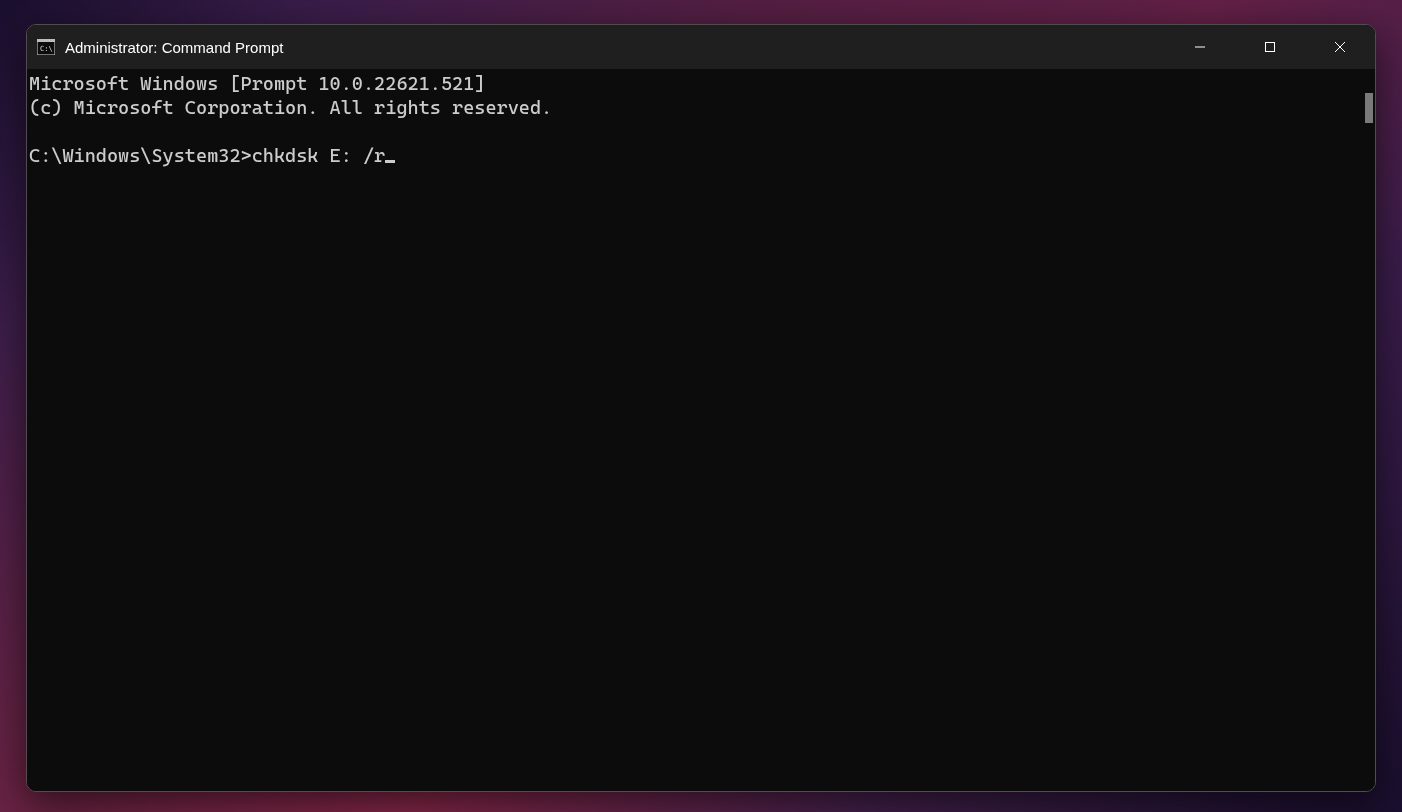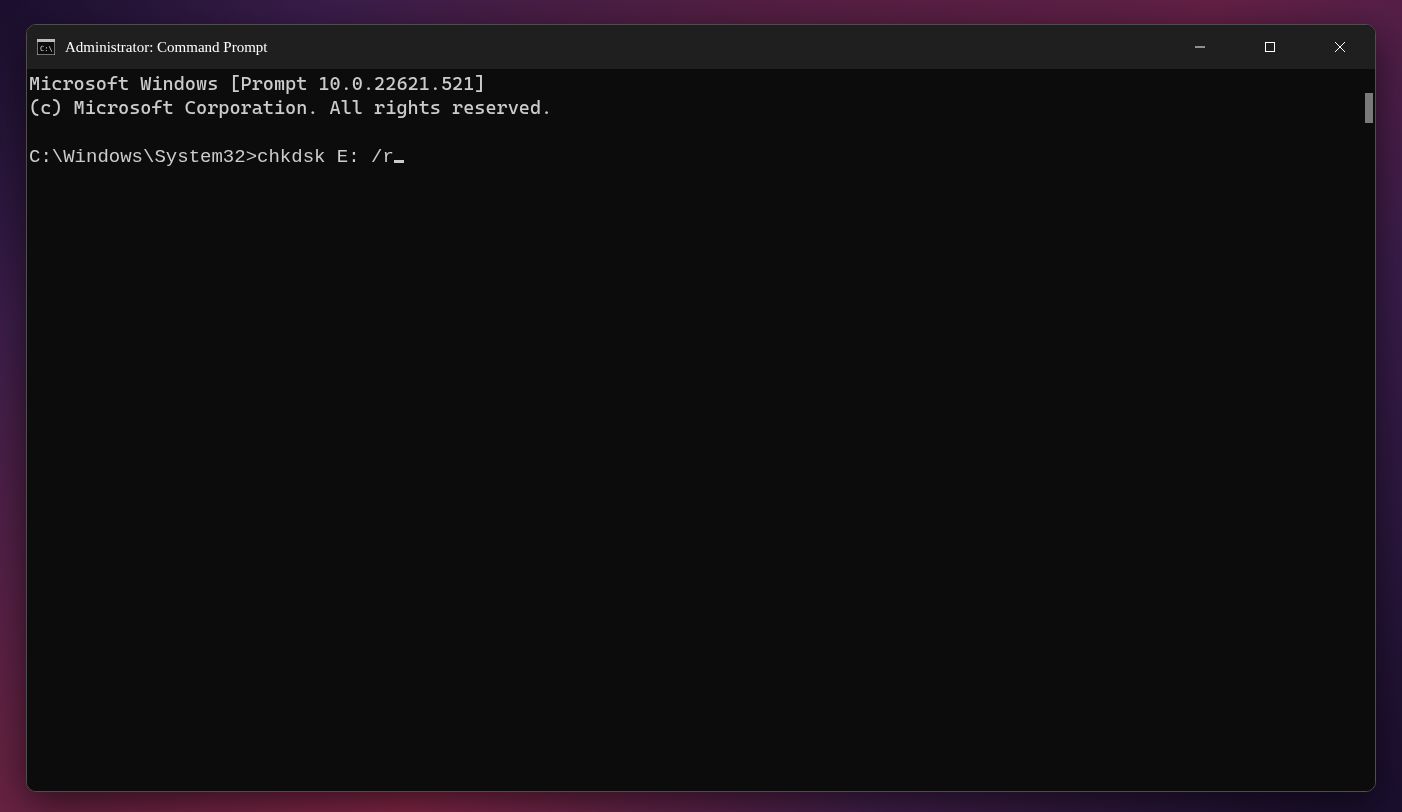--- a/index.html
+++ b/index.html
@@ -66,21 +66,20 @@
     width: 18px;
     height: 16px;
     flex-shrink: 0;
   }
 
   .title-text {
     color: #ffffff;
     font-size: 15px;
     font-weight: 400;
     white-space: nowrap;
-    font-family: Liberation Serif, serif;
   }
 
   .win-controls {
     display: flex;
     height: 100%;
   }
 
   .win-btn {
     width: 70px;
     height: 44px;
@@ -104,21 +103,20 @@
     font-family: Consolas, "Cascadia Mono", "Courier New", monospace;
     font-size: 19px;
     line-height: 24px;
     color: #cccccc;
     white-space: pre;
     letter-spacing: 0px;
   }
 
   .prompt-line {
     display: inline;
-    font-family: Liberation Mono, monospace;
   }
 
   .cursor {
     display: inline-block;
     width: 10px;
     height: 3px;
     background: #cccccc;
     vertical-align: -1px;
     margin-left: 0px;
     animation: blink 1s step-start infinite;

